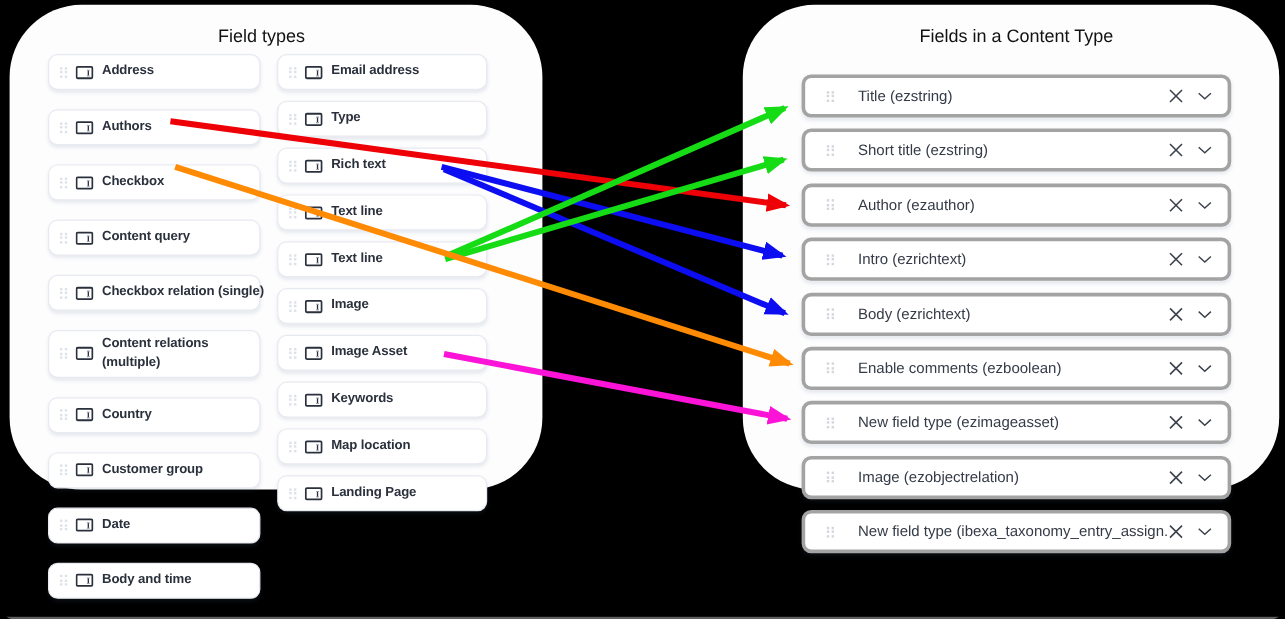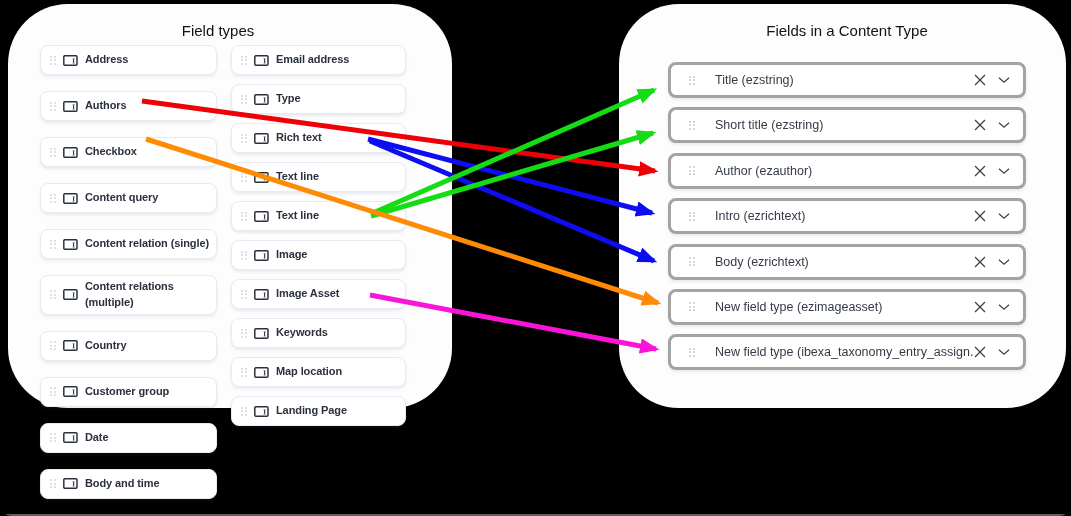--- a/index.html
+++ b/index.html
@@ -152,21 +152,21 @@
             <i></i>
           </span>
     <span class="ftype-icon">
       <svg width="15" height="13" viewBox="0 0 15 13">
         <rect x="0.8" y="1.8" width="13.2" height="9.4" rx="1" fill="none" stroke="#2a313c" stroke-width="1.5"></rect>
         <line x1="10.6" y1="4.6" x2="10.6" y2="9.2" stroke="#2a313c" stroke-width="1.1"></line>
         <line x1="9.4" y1="4.6" x2="11.8" y2="4.6" stroke="#9aa0aa" stroke-width="0.9"></line>
         <line x1="9.4" y1="9.2" x2="11.8" y2="9.2" stroke="#9aa0aa" stroke-width="0.9"></line>
       </svg>
     </span>
-    <span class="label">Content relation (single)</span>
+    <span class="label">Checkbox relation (single)</span>
   </div>
 
   <div class="card">
     <span class="drag">
             <i></i>
             <i></i>
             <i></i>
             <i></i>
             <i></i>
             <i></i>
@@ -598,20 +598,42 @@
         <line x1="11" y1="1" x2="1" y2="11" stroke="#3c424b" stroke-width="1.3"></line>
       </svg>
     </span>
     <span class="icon-btn">
       <svg width="13" height="8" viewBox="0 0 13 8">
         <polyline points="1,1.5 6.5,6.5 12,1.5" fill="none" stroke="#3c424b" stroke-width="1.3"></polyline>
       </svg>
     </span>
   </div>
 
+  <div class="item">
+    <span class="drag">
+          <i></i>
+          <i></i>
+          <i></i>
+          <i></i>
+          <i></i>
+          <i></i>
+        </span>
+    <span class="label">Enable comments (ezboolean)</span>
+    <span class="icon-btn x-btn">
+      <svg width="12" height="12" viewBox="0 0 12 12">
+        <line x1="1" y1="1" x2="11" y2="11" stroke="#3c424b" stroke-width="1.3"></line>
+        <line x1="11" y1="1" x2="1" y2="11" stroke="#3c424b" stroke-width="1.3"></line>
+      </svg>
+    </span>
+    <span class="icon-btn">
+      <svg width="13" height="8" viewBox="0 0 13 8">
+        <polyline points="1,1.5 6.5,6.5 12,1.5" fill="none" stroke="#3c424b" stroke-width="1.3"></polyline>
+      </svg>
+    </span>
+  </div>
 
   <div class="item">
     <span class="drag">
           <i></i>
           <i></i>
           <i></i>
           <i></i>
           <i></i>
           <i></i>
         </span>
@@ -622,20 +644,42 @@
         <line x1="11" y1="1" x2="1" y2="11" stroke="#3c424b" stroke-width="1.3"></line>
       </svg>
     </span>
     <span class="icon-btn">
       <svg width="13" height="8" viewBox="0 0 13 8">
         <polyline points="1,1.5 6.5,6.5 12,1.5" fill="none" stroke="#3c424b" stroke-width="1.3"></polyline>
       </svg>
     </span>
   </div>
 
+  <div class="item">
+    <span class="drag">
+          <i></i>
+          <i></i>
+          <i></i>
+          <i></i>
+          <i></i>
+          <i></i>
+        </span>
+    <span class="label">Image (ezobjectrelation)</span>
+    <span class="icon-btn x-btn">
+      <svg width="12" height="12" viewBox="0 0 12 12">
+        <line x1="1" y1="1" x2="11" y2="11" stroke="#3c424b" stroke-width="1.3"></line>
+        <line x1="11" y1="1" x2="1" y2="11" stroke="#3c424b" stroke-width="1.3"></line>
+      </svg>
+    </span>
+    <span class="icon-btn">
+      <svg width="13" height="8" viewBox="0 0 13 8">
+        <polyline points="1,1.5 6.5,6.5 12,1.5" fill="none" stroke="#3c424b" stroke-width="1.3"></polyline>
+      </svg>
+    </span>
+  </div>
 
   <div class="item">
     <span class="drag">
           <i></i>
           <i></i>
           <i></i>
           <i></i>
           <i></i>
           <i></i>
         </span>

